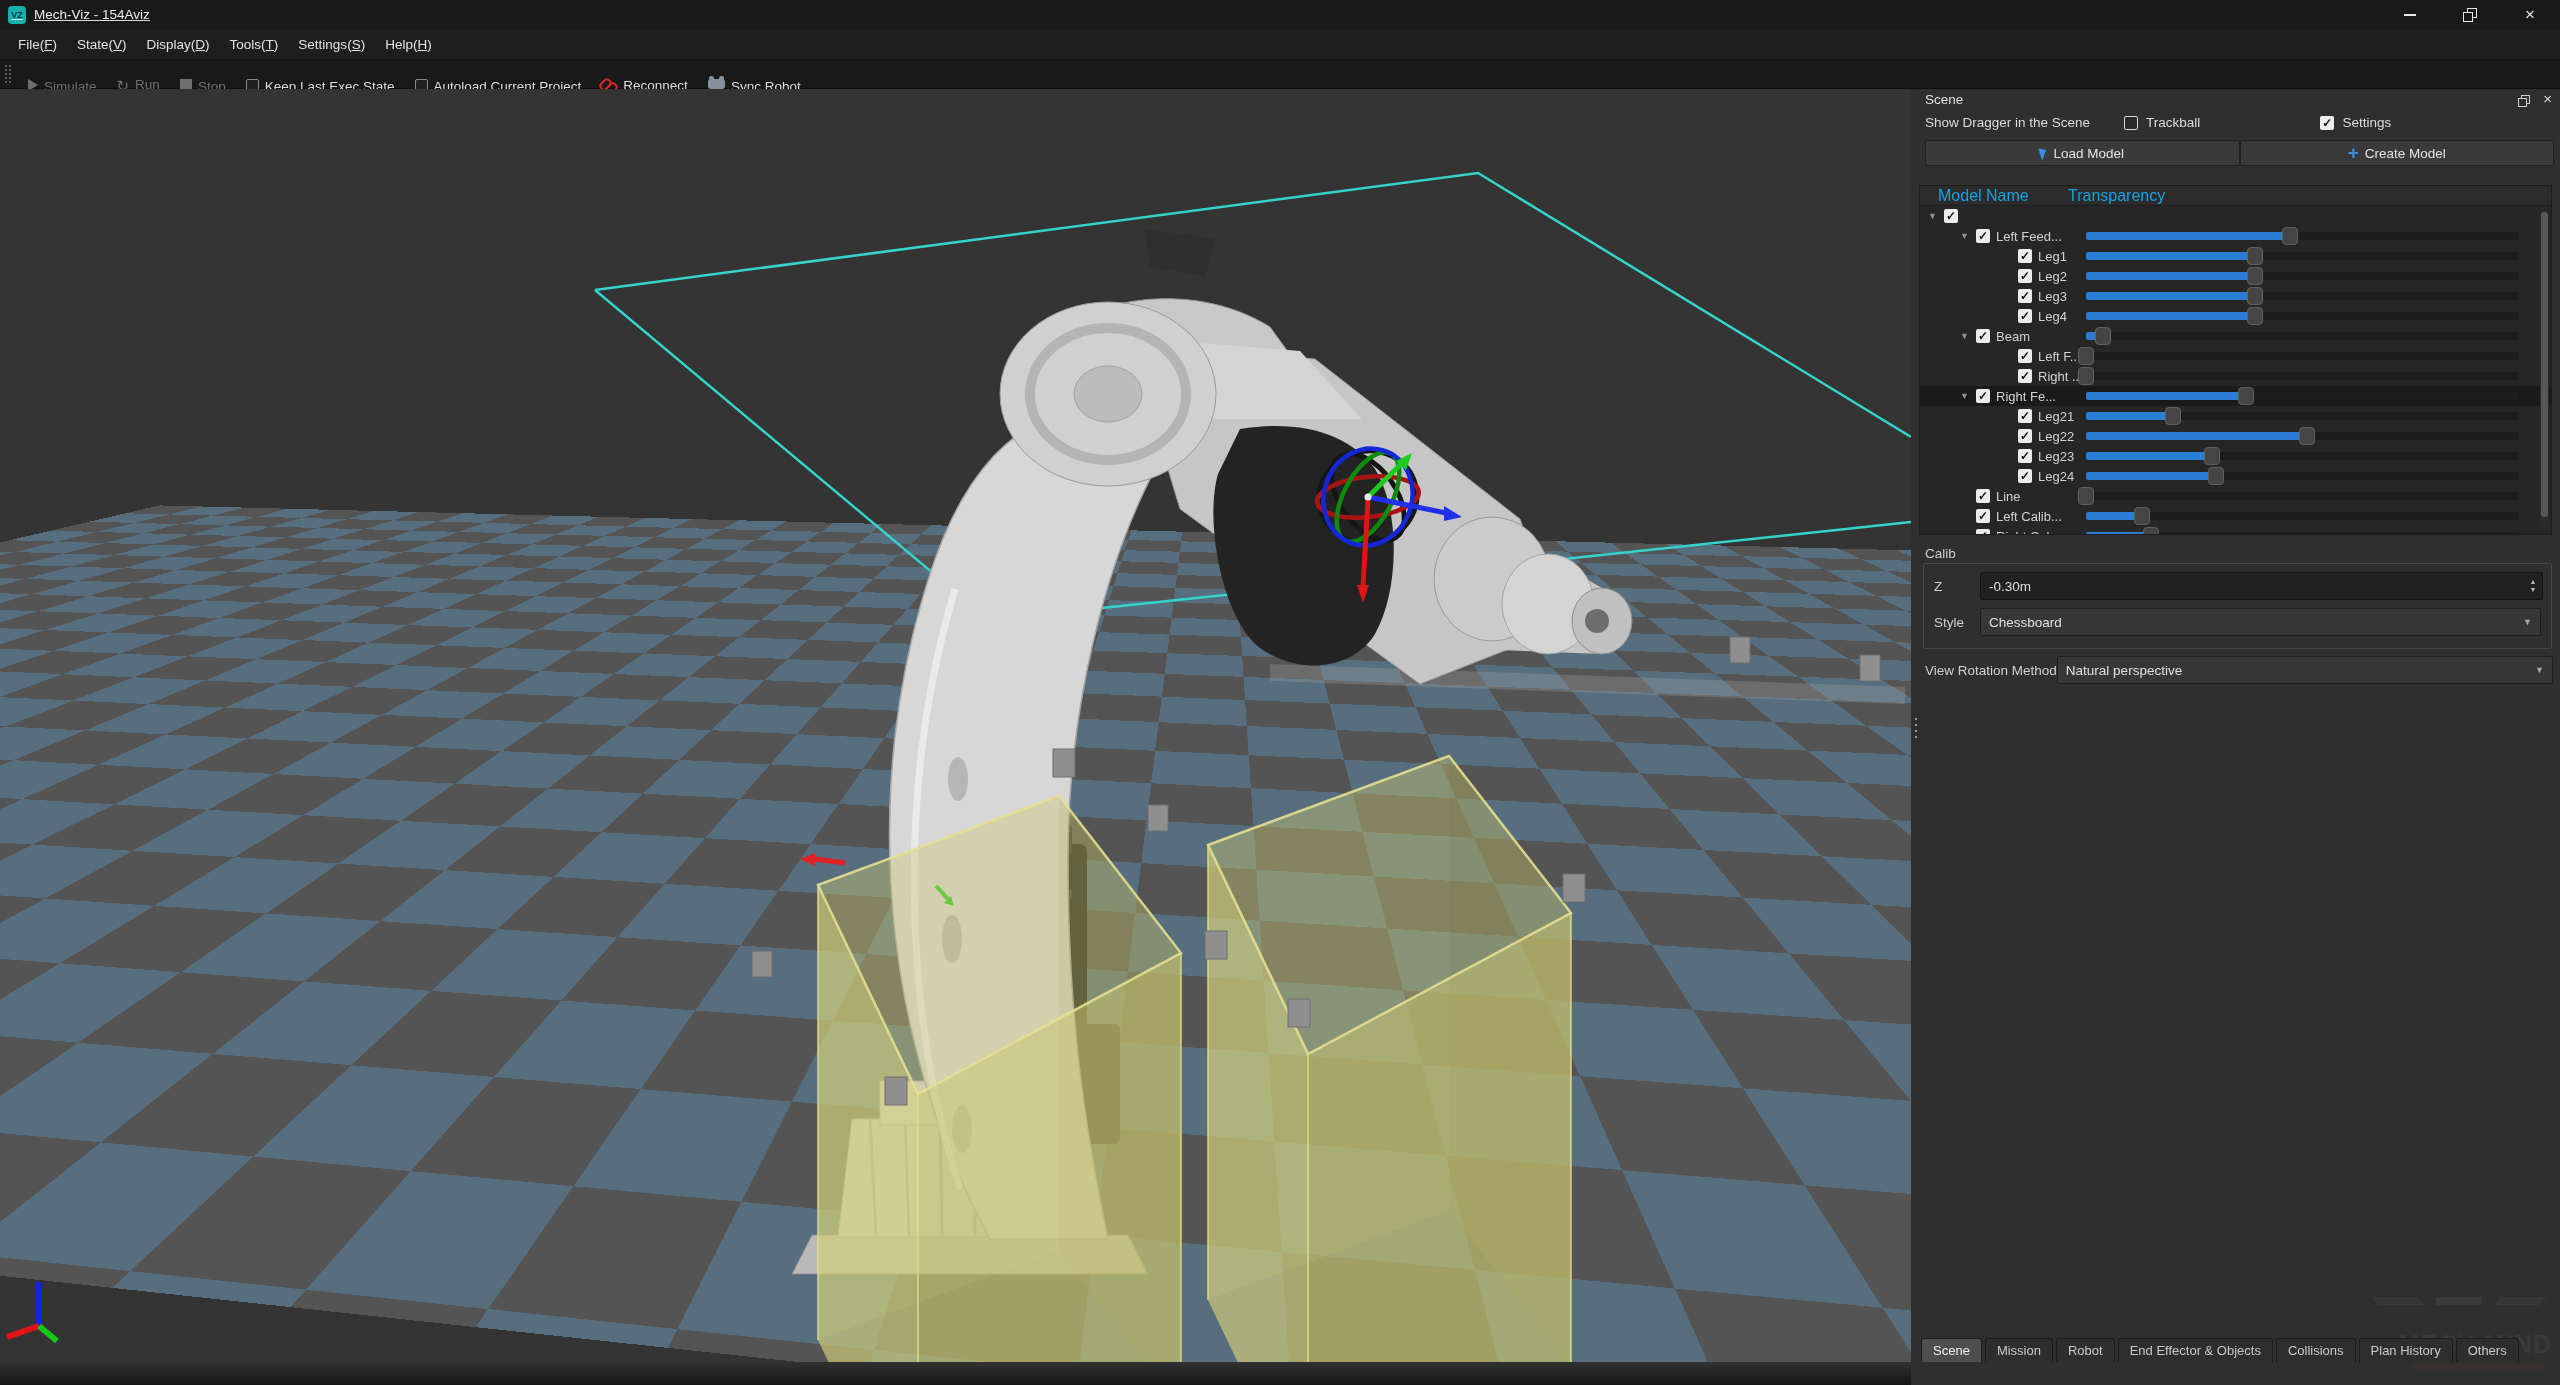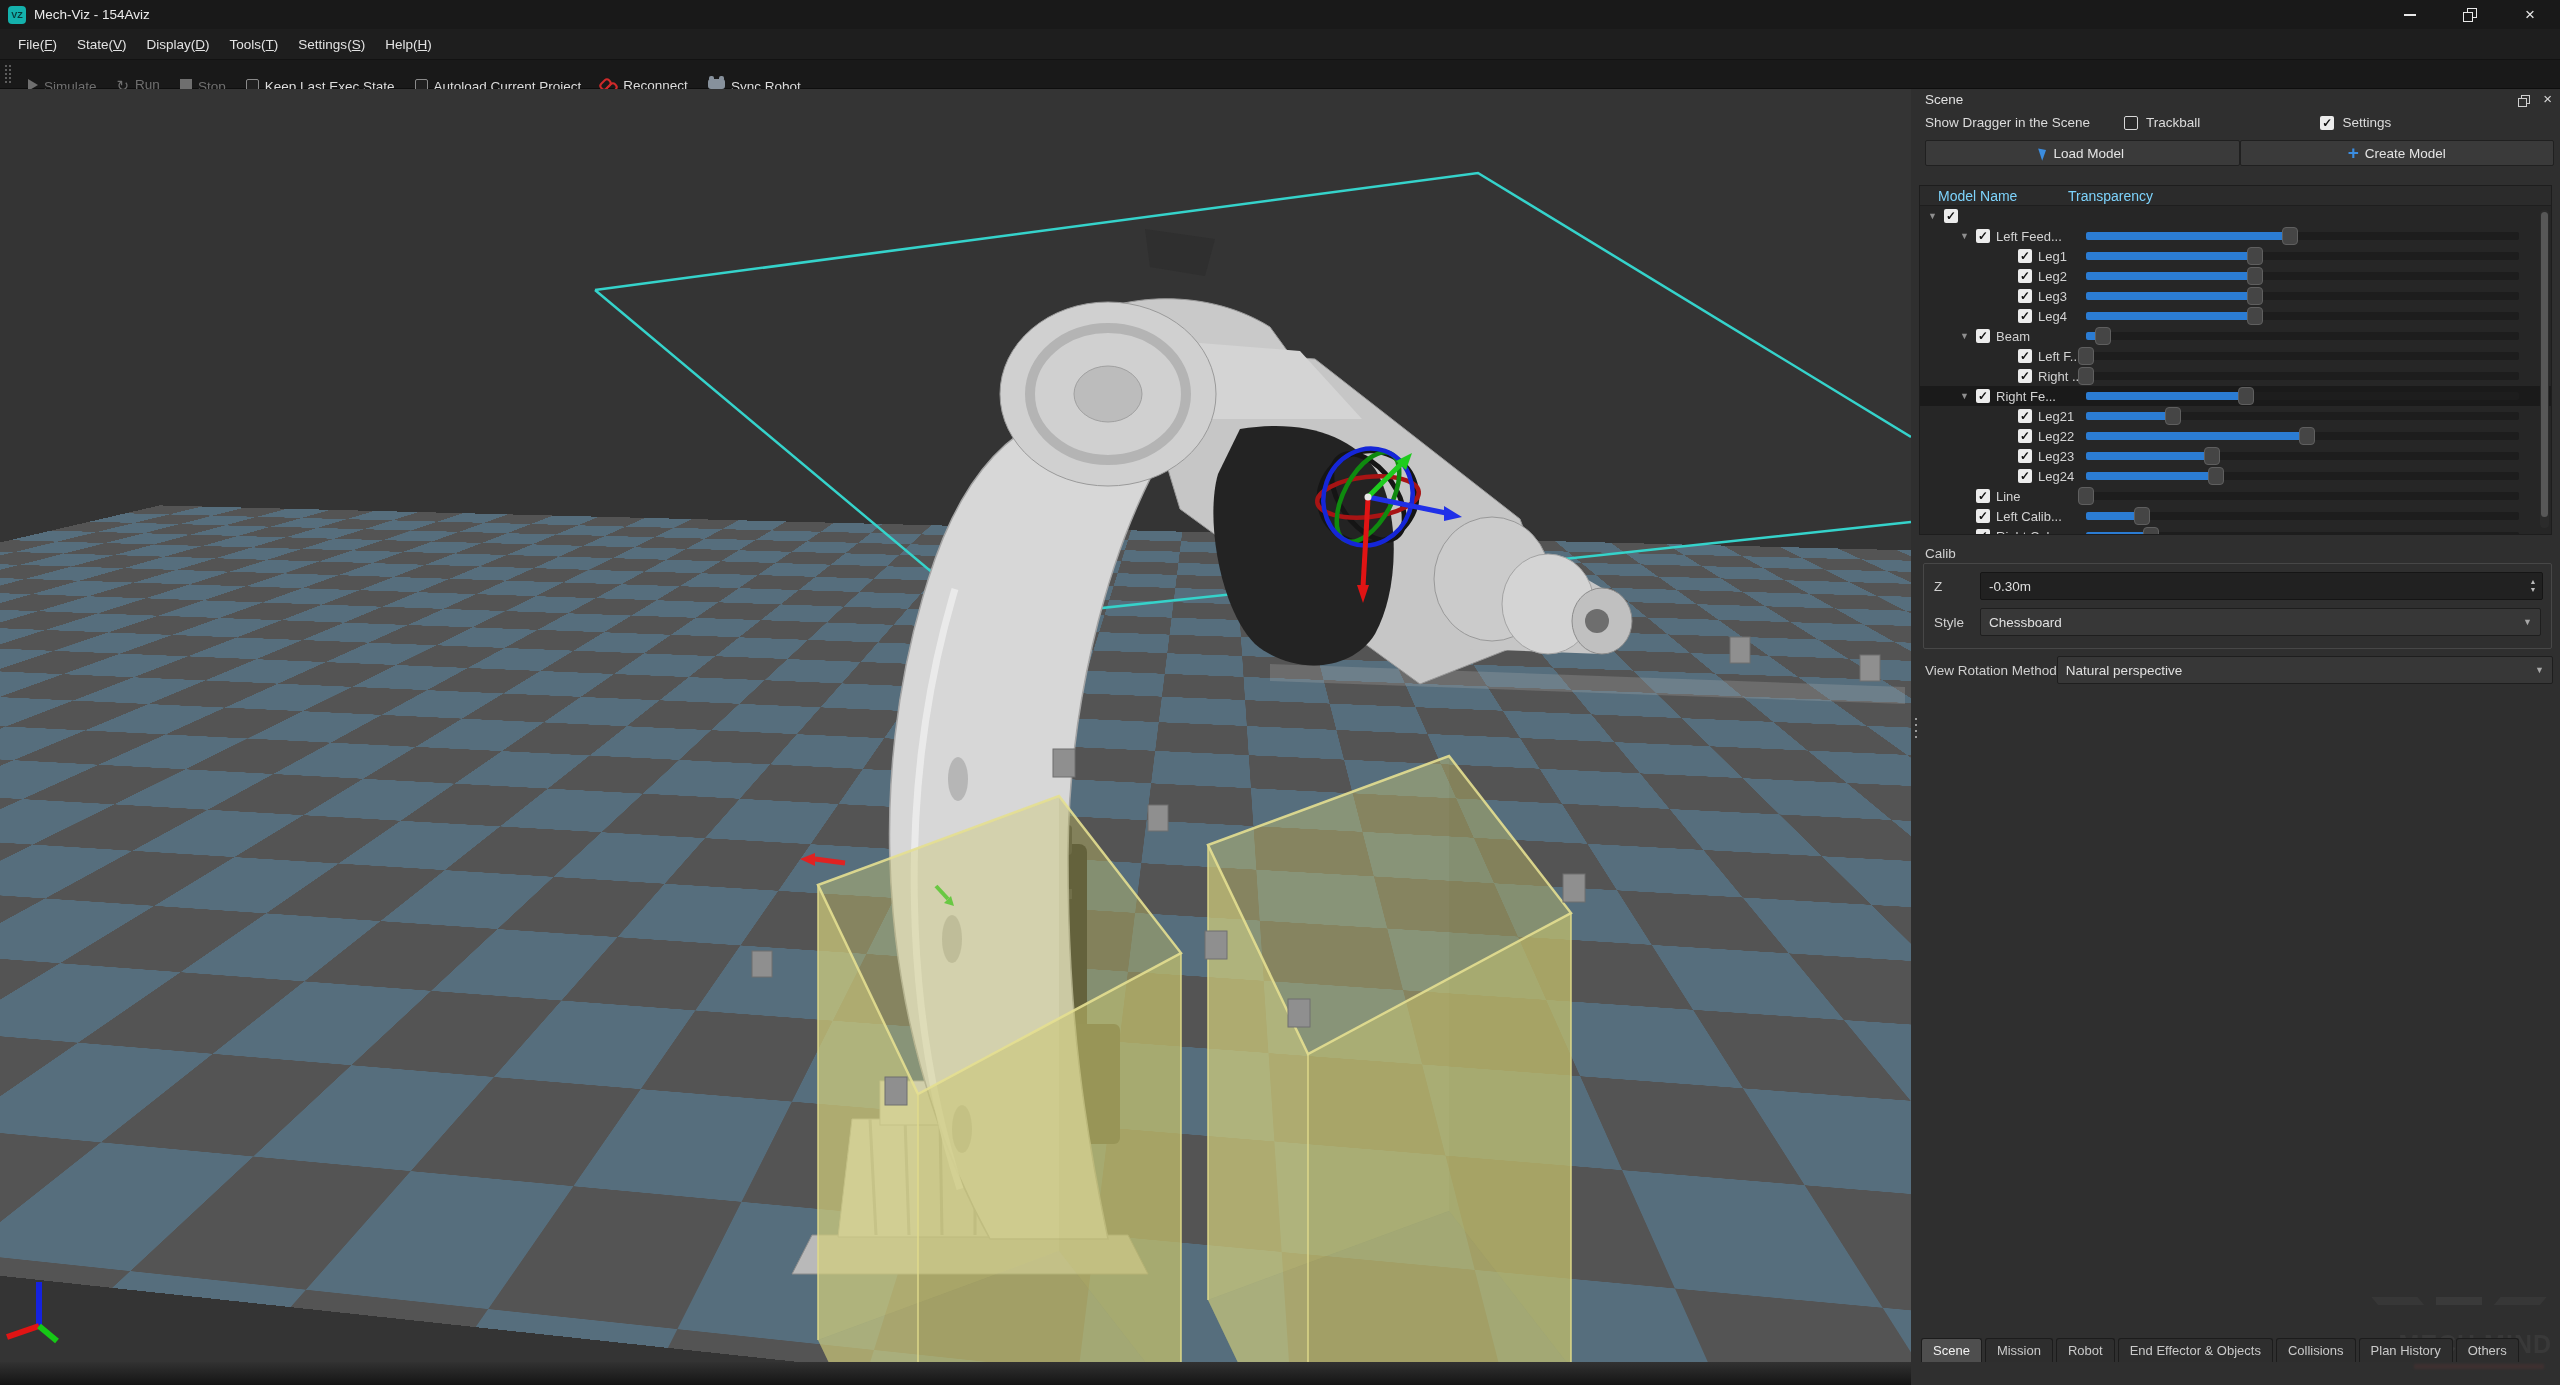--- a/index.html
+++ b/index.html
@@ -1,20 +1,20 @@
 <!DOCTYPE html>
 <html><head>
 <meta charset="utf-8">
 <style>
   * { margin:0; padding:0; box-sizing:border-box; }
   html,body { width:2560px; height:1385px; overflow:hidden; background:#191919;
     font-family:"Liberation Sans", sans-serif; color:#dcdcdc; font-size:14px; }
 
   
-  .titlebar { height:29px; background:#191919; display:flex; align-items:center; position:relative; }
+  .titlebar { height:29px; background:#191919; display:flex; align-items:center; position:relative;text-decoration:underline; }
   .logo { width:18px; height:18px; margin:0 8px 0 8px; background:#14b1ac; border-radius:4px;
     color:#083b3a; font-size:9px; font-weight:bold; display:flex; align-items:center; justify-content:center; }
   .title-text { font-size:13.5px; color:#eaeaea; }
   .win-controls { position:absolute; right:0; top:0; height:29px; display:flex; }
   .wc { width:60px; height:29px; display:flex; align-items:center; justify-content:center; color:#e8e8e8; }
   .wc-min::before { content:""; width:12px; height:2px; background:#e8e8e8; display:block; }
   .wc-restore { position:relative; }
   .wc-restore i { position:absolute; width:10px; height:10px; border:1.5px solid #e8e8e8; display:block; }
   .wc-restore i.b { transform:translate(-2px,2px); background:#191919; }
   .wc-restore i.a { transform:translate(2px,-2px); }
@@ -73,21 +73,21 @@
 
   .btn-row { position:absolute; top:51px; left:14px; right:6px; display:flex; gap:0; }
   .pbtn { flex:1; height:26px; background:#3a3a3a; border:1px solid #202020; border-radius:2px;
     display:flex; align-items:center; justify-content:center; gap:6px; font-size:13.5px; color:#e4e4e4; }
   .cursor-ic { width:0; height:0; border-left:7px solid #3b8de0; border-top:4px solid transparent;
     border-bottom:9px solid transparent; transform:rotate(-18deg); }
   .plus-ic { color:#3b8de0; font-size:19px; font-weight:bold; line-height:14px; }
 
   .tree-wrap { position:absolute; top:96px; left:8px; right:8px; height:350px; background:#262626;
     border:1px solid #1d1d1d; }
-  .tree-head { display:flex; height:20px; align-items:center; font-size:14px; color:#7dd3fc;
+  .tree-head { display:flex; height:20px; align-items:center; font-size:16px; color:#0ea5e9;
     border-bottom:1px solid #1e1e1e; background:#2b2b2b; }
   .th-name { padding-left:18px; width:148px; }
   .tree-rows { position:relative; height:328px; overflow:hidden; }
   .trow { position:relative; height:20px; display:flex; align-items:center; gap:6px; font-size:13px; color:#d2d2d2; }
   .trow.sel { background:#1a1a1a; }
   .trow .groove-row { position:absolute; left:166px; width:433px; top:6px; height:8px; background:#1d1d1d; border-radius:2px; }
   .trow.lvl0 { padding-left:8px; } .trow.lvl1 { padding-left:40px; } .trow.lvl2 { padding-left:82px; }
   .arrow { color:#8f8f8f; font-size:9px; width:10px; }
   .noarrow { width:10px; }
   .tcb { flex:0 0 auto; }

